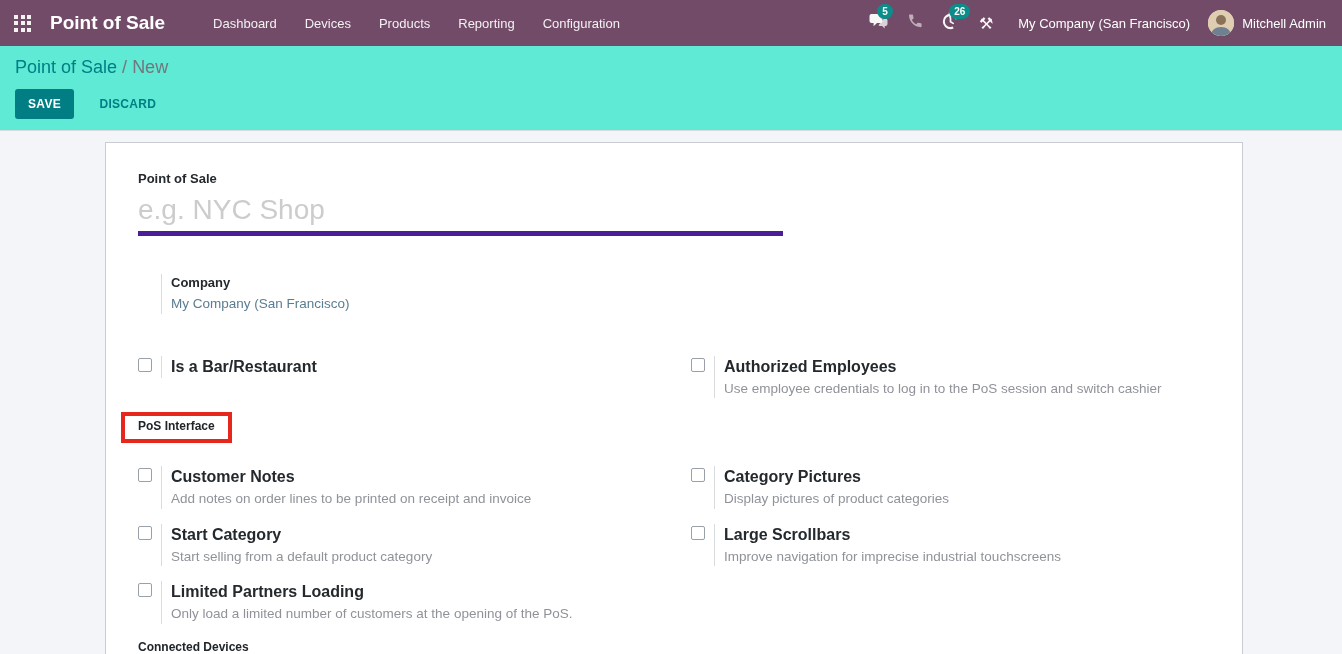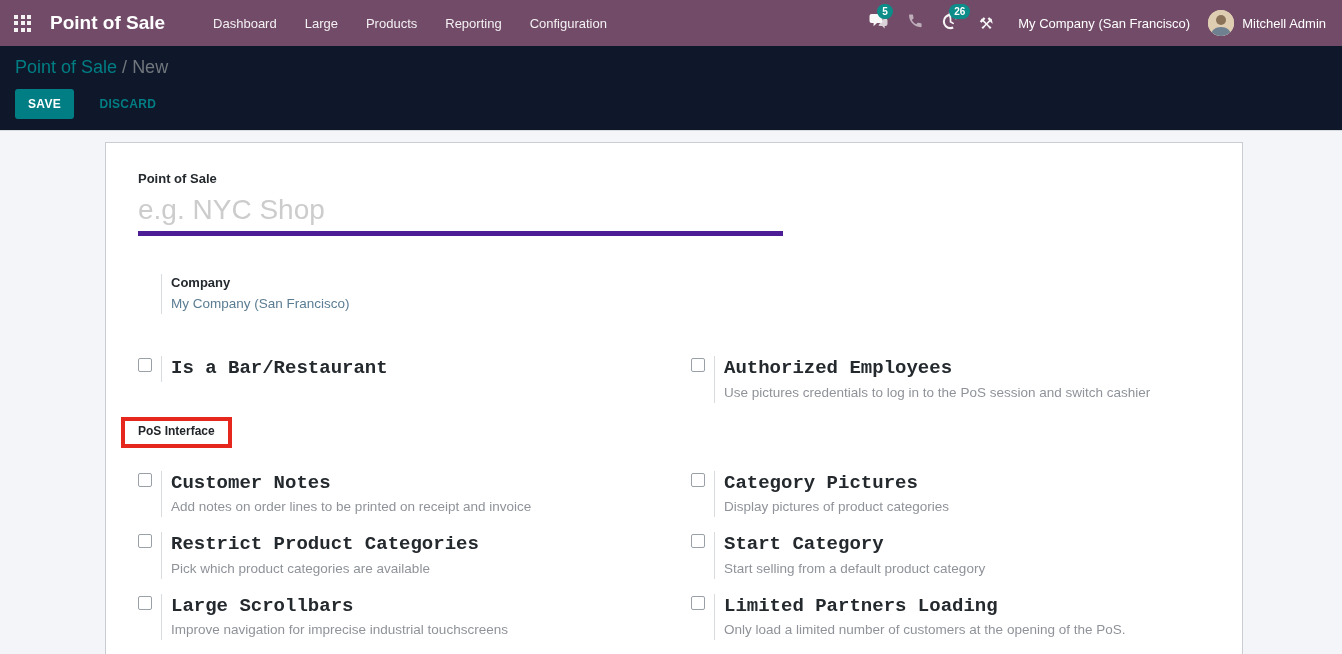--- a/index.html
+++ b/index.html
@@ -22,21 +22,21 @@
   .badge { position:absolute; top:4px; left:17px; background:#0c8d8a; color:#fff;
     font-size:10px; font-weight:700; line-height:1; padding:2.5px 5px; border-radius:9px; }
   .tools-glyph { font-family:"DejaVu Sans",sans-serif; font-size:16px; color:rgba(255,255,255,.95); }
   .company-switcher { font-size:13px; padding:0 18px 0 14px; cursor:pointer; }
   .user-menu { display:flex; align-items:center; cursor:pointer; }
   .avatar { width:26px; height:26px; border-radius:50%; overflow:hidden; background:#e7d7c1;
     margin-right:8px; flex:none; }
   .user-name { font-size:13px; }
 
   
-  .control-panel { background:#0f172a; border-bottom:1px solid #d7dbde; height:85px;
+  .control-panel { background:#5eead4; border-bottom:1px solid #d7dbde; height:85px;
     padding:11px 16px 0 15px; }
   .breadcrumb { font-size:18px; margin-bottom:11px; }
   .breadcrumb .bc-link { color:#017E84; cursor:pointer; }
   .breadcrumb .bc-sep, .breadcrumb .bc-current { color:#71777d; }
   .btn-save { background:#017E84; color:#fff; border:none; border-radius:3px;
     font-size:12px; font-weight:700; letter-spacing:.3px; padding:8px 13px; cursor:pointer;
     font-family:inherit; }
   .btn-discard { background:none; color:#017E84; border:none; font-size:12px; font-weight:700;
     letter-spacing:.3px; padding:8px 10px; margin-left:11px; cursor:pointer; font-family:inherit; }
 
@@ -56,21 +56,21 @@
   .company-field .field-label { margin-bottom:4px; }
   .company-link { font-size:13.5px; color:#5b7d93; cursor:pointer; }
 
   .settings-grid { display:grid; grid-template-columns:553px 1fr; margin-top:42px; }
   .settings-grid.mid { margin-top:24px; }
   .setting { display:flex; align-items:flex-start; margin-bottom:15px; }
   .setting input[type=checkbox] { appearance:none; -webkit-appearance:none; width:14px; height:14px;
     border:1px solid #99a0a7; border-radius:2px; background:#fff; margin:2px 9px 0 0; flex:none;
     cursor:pointer; }
   .setting-body { border-left:1px solid #d9dcdf; padding-left:9px; }
-  .setting-label { font-size:19px; font-weight:700; color:#24292e; line-height:1.35; cursor:pointer;font-family:Liberation Mono, monospace; }
+  .setting-label { font-size:16px; font-weight:700; color:#24292e; line-height:1.35; cursor:pointer; }
   .setting-desc { font-size:13.5px; color:#8f9399; line-height:1.4; margin-top:2px; }
   .setting-desc:empty { display:none; }
 
   .section-title { font-size:12px; font-weight:700; color:#212529; }
   .section-title.boxed { display:inline-block; border:4px solid #e5271d;
     padding:3px 13px 6px 13px; margin-left:-17px; margin-top:-1px; margin-bottom:0; }
   .heading-row { margin-bottom:23px; }
   .connected-title { margin-top:1px; }
 </style>
 </head>
@@ -84,21 +84,21 @@
       <span></span>
       <span></span>
       <span></span>
       <span></span>
       <span></span>
       <span></span>
   </div>
   <div class="app-title">Point of Sale</div>
   <div class="nav-menu">
     <div class="nav-item">Dashboard</div>
-    <div class="nav-item">Large</div>
+    <div class="nav-item">Devices</div>
     <div class="nav-item">Products</div>
     <div class="nav-item">Reporting</div>
     <div class="nav-item">Configuration</div>
   </div>
 
   <div class="nav-right">
     <div class="icon-btn">
       <span>
         <svg width="19" height="17" viewBox="0 0 19 17">
           <path d="M2.5 1h9a2 2 0 0 1 2 2v5a2 2 0 0 1-2 2H8l-3.4 3.2V10H2.5a2 2 0 0 1-2-2V3a2 2 0 0 1 2-2z" fill="rgba(255,255,255,.95)"></path>
@@ -171,21 +171,21 @@
         <input type="checkbox" style="">
         <div class="setting-body">
           <div class="setting-label">Is a Bar/Restaurant</div>
 
         </div>
       </div>
       <div class="setting">
         <input type="checkbox" style="">
         <div class="setting-body">
           <div class="setting-label">Authorized Employees</div>
-          <div class="setting-desc">Use pictures credentials to log in to the PoS session and switch cashier</div>
+          <div class="setting-desc">Use employee credentials to log in to the PoS session and switch cashier</div>
         </div>
       </div>
     </div>
 
     <div class="heading-row">
       <h2 class="section-title boxed">PoS Interface</h2>
     </div>
 
     <div class="settings-grid mid" style="margin-top:16px">
       <div class="setting">
@@ -198,27 +198,20 @@
       <div class="setting">
         <input type="checkbox" style="">
         <div class="setting-body">
           <div class="setting-label">Category Pictures</div>
           <div class="setting-desc">Display pictures of product categories</div>
         </div>
       </div>
       <div class="setting">
         <input type="checkbox" style="">
         <div class="setting-body">
-          <div class="setting-label">Restrict Product Categories</div>
-          <div class="setting-desc">Pick which product categories are available</div>
-        </div>
-      </div>
-      <div class="setting">
-        <input type="checkbox" style="">
-        <div class="setting-body">
           <div class="setting-label">Start Category</div>
           <div class="setting-desc">Start selling from a default product category</div>
         </div>
       </div>
       <div class="setting">
         <input type="checkbox" style="">
         <div class="setting-body">
           <div class="setting-label">Large Scrollbars</div>
           <div class="setting-desc">Improve navigation for imprecise industrial touchscreens</div>
         </div>

